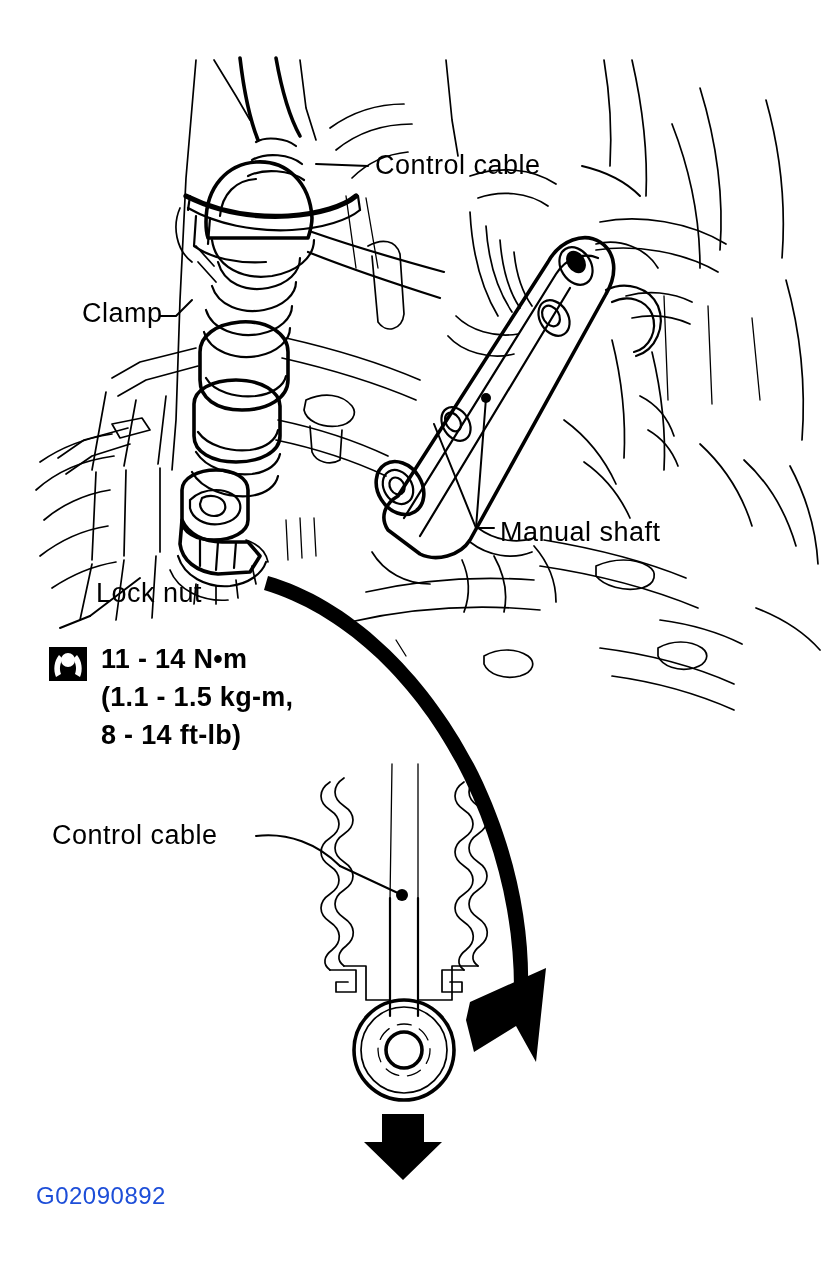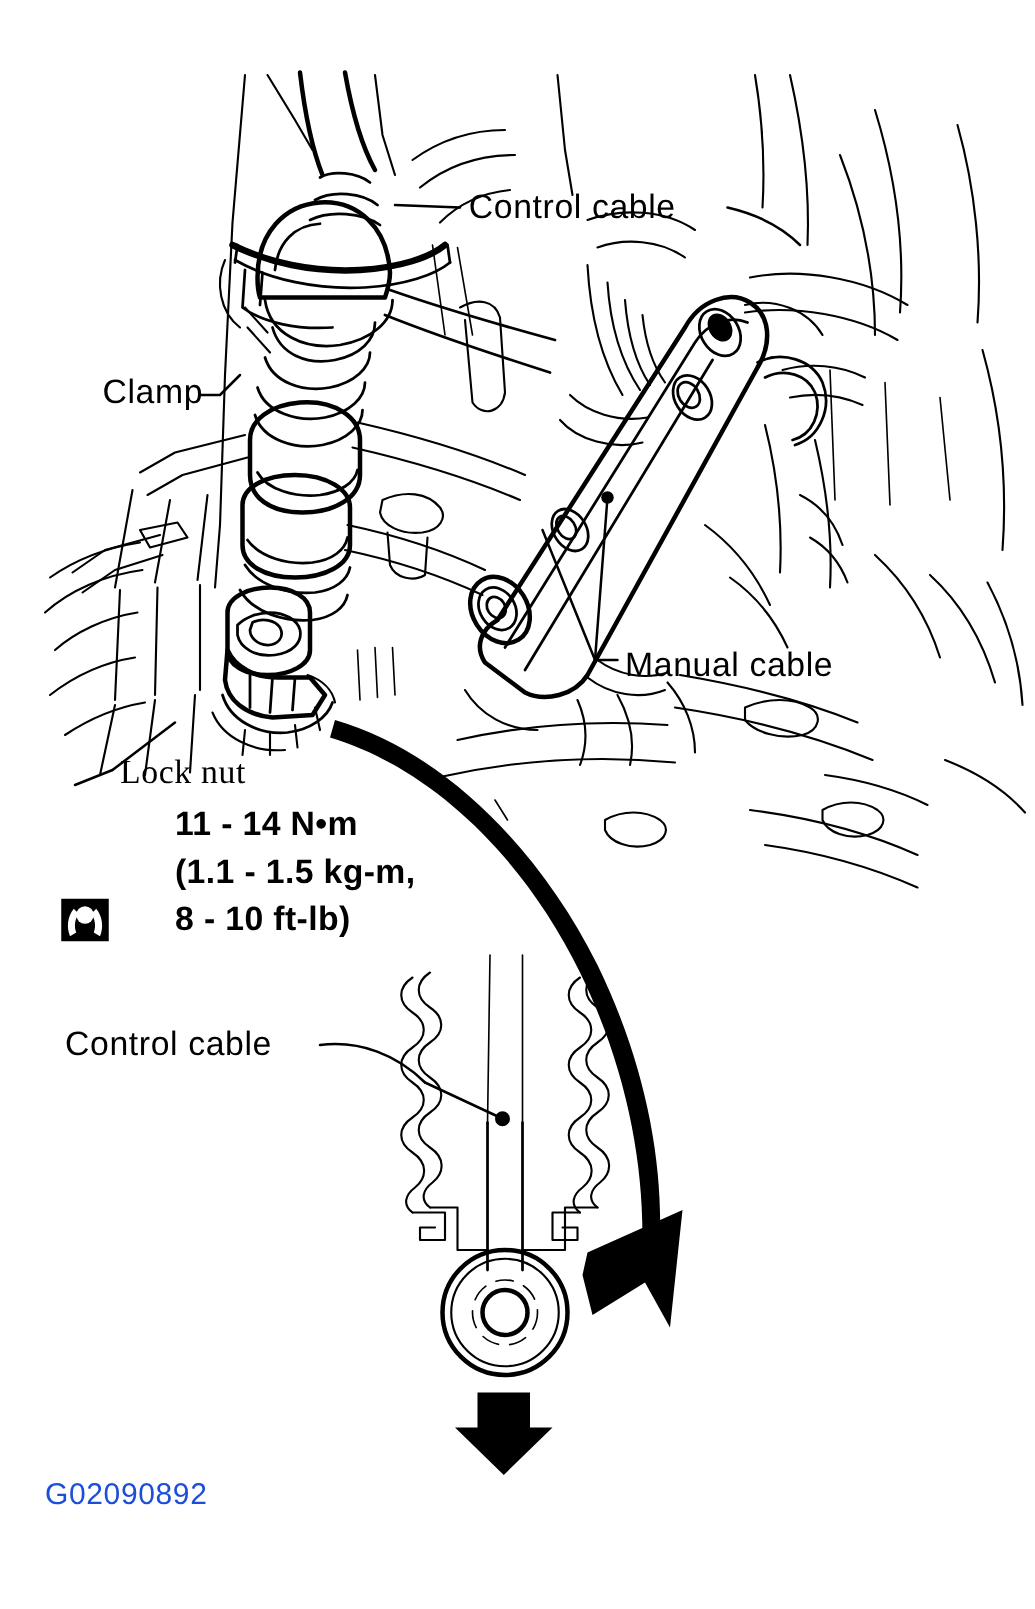--- a/index.html
+++ b/index.html
@@ -41,42 +41,41 @@
     font-weight: 400;
     letter-spacing: 0.5px;
     color: #000;
     white-space: nowrap;
     line-height: 1;
   }
 
   #label-control-cable-top { left: 375px; top: 152px; }
   #label-clamp            { left: 66px;  top: 300px; margin-left: 16px; }
   #label-manual-shaft     { left: 500px; top: 519px; }
-  #label-lock-nut         { left: 96px;  top: 604px; font-family: Liberation Serif, serif; }
+  #label-lock-nut         { left: 96px;  top: 580px; }
   #label-control-cable-bottom { left: 52px; top: 822px; }
 
   #figure-id {
     position: absolute;
     left: 36px;
     top: 1182px;
     font-family: "Liberation Sans", sans-serif;
     font-size: 24px;
     letter-spacing: 0.5px;
     color: #1d4ed8;
     white-space: nowrap;
   }
 
   
   #torque-spec {
     position: absolute;
     left: 48px;
     top: 640px;
     display: flex;
-    align-items: flex-end;
-    gap: 39px;
+    align-items: flex-start;
   }
   #torque-icon {
     width: 40px;
     height: 36px;
     flex: 0 0 auto;
     margin-top: 6px;
     margin-right: 13px;
   }
   #torque-lines {
     font-family: "Liberation Sans", sans-serif;
@@ -349,35 +348,35 @@
       <path class="ln" d="M418 1000 L418 1016"></path>
 
       <path class="sol" d="M382 1114 L424 1114 L424 1142 L442 1142 L403 1180 L364 1142 L382 1142 Z"></path>
     </g>
   </svg>
 
   <div class="callout" id="label-control-cable-top">Control cable</div>
 
   <div class="callout" id="label-clamp">Clamp</div>
 
-  <div class="callout" id="label-manual-shaft">Manual cable</div>
+  <div class="callout" id="label-manual-shaft">Manual shaft</div>
 
   <div class="callout" id="label-lock-nut">Lock nut</div>
 
   <div class="callout" id="label-control-cable-bottom">Control cable</div>
 
   <div id="torque-spec">
     <svg id="torque-icon" viewBox="0 0 40 36">
       <rect x="1" y="1" width="38" height="34" fill="#000"></rect>
       <path d="M8 31 C5 24 6 15 11 9 L15 13 C12 17 11 23 13 28 Z" fill="#fff"></path>
       <path d="M32 31 C35 24 34 15 29 9 L25 13 C28 17 29 23 27 28 Z" fill="#fff"></path>
       <circle cx="20" cy="14" r="7" fill="#fff"></circle>
     </svg>
     <div id="torque-lines">
       <span class="torque-line">11 - 14 N•m</span>
       <span class="torque-line">(1.1 - 1.5 kg-m,</span>
-      <span class="torque-line">8 - 10 ft-lb)</span>
+      <span class="torque-line">8 - 14 ft-lb)</span>
     </div>
   </div>
 
   <div id="figure-id">G02090892</div>
 
 </div>
 
 </body></html>

